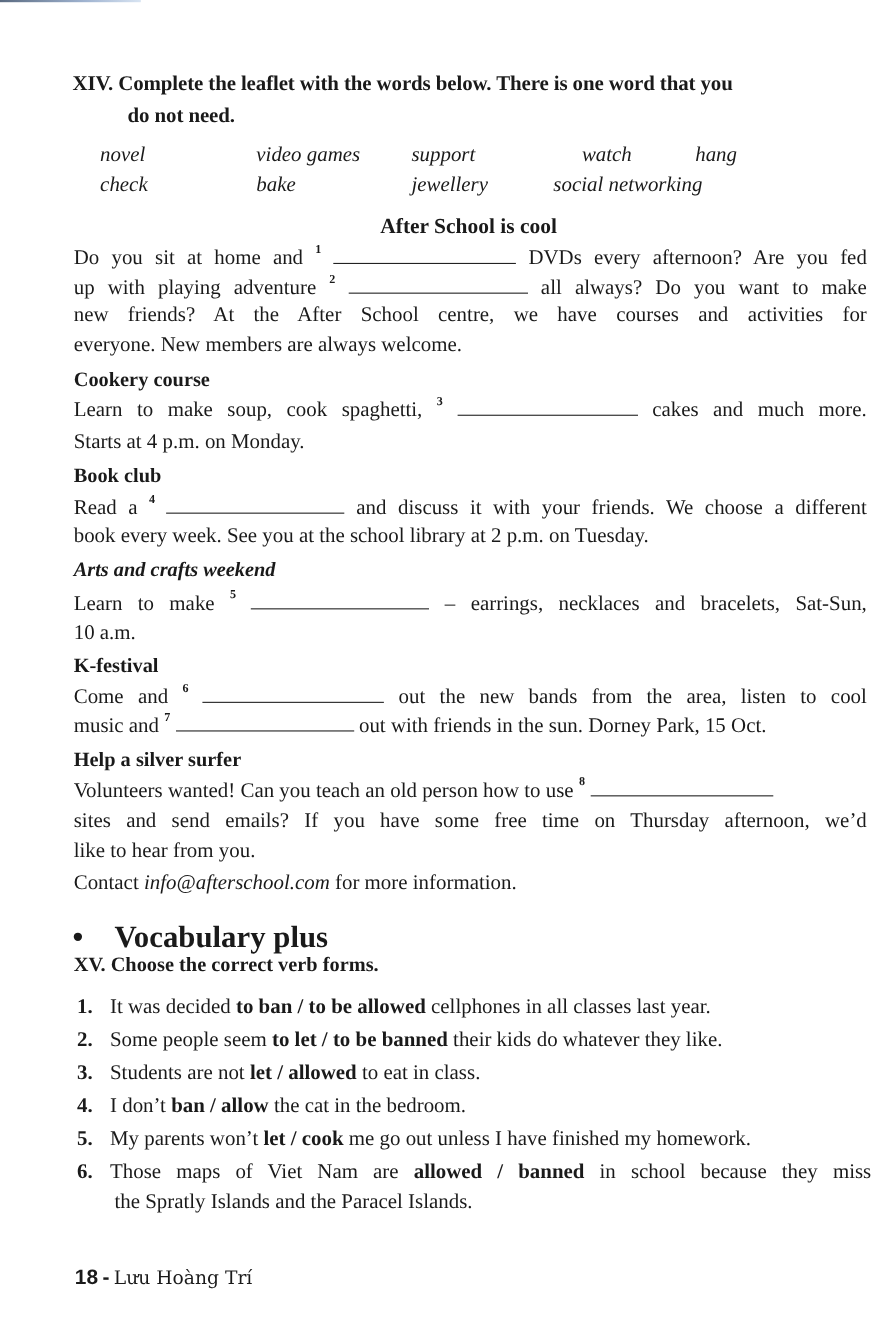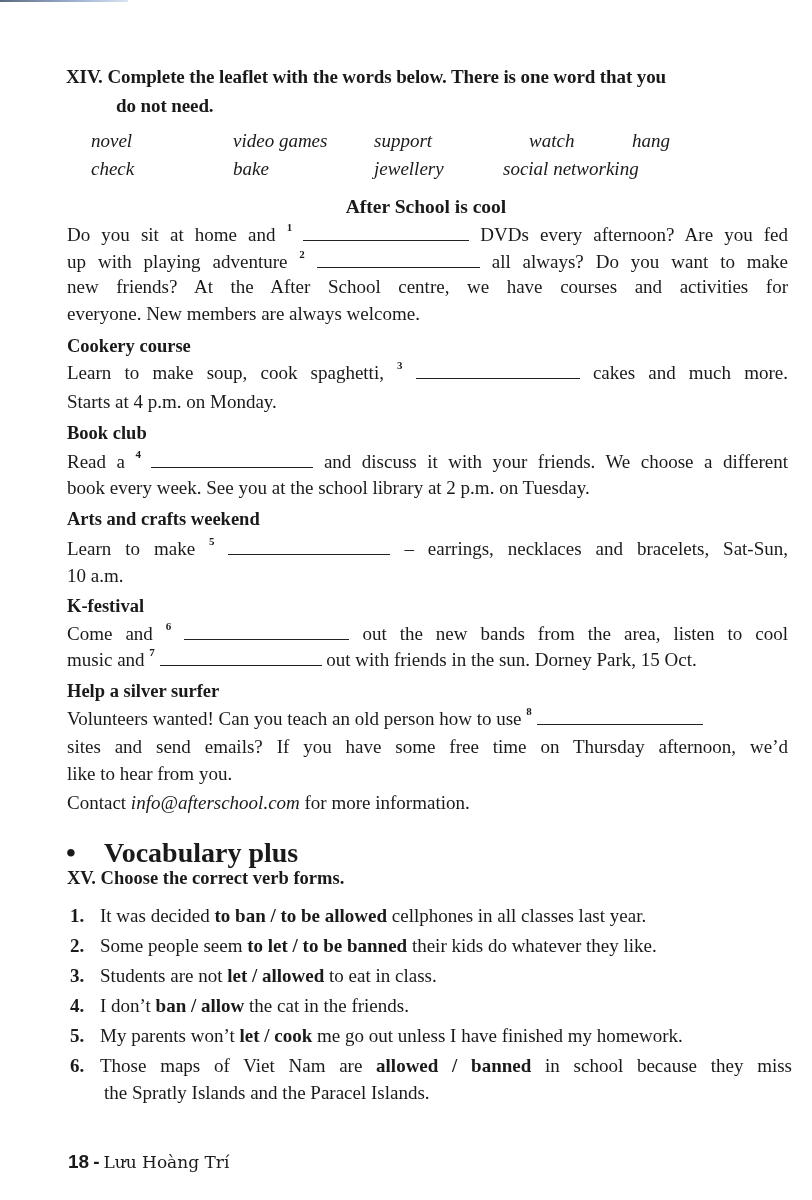--- a/index.html
+++ b/index.html
@@ -77,21 +77,21 @@
 
 <div class="abs head" style="left:67px; top:423px;">Book club</div>
 <div class="abs body justify" style="left:67px; width:721px; top:451px;">
   <span>Read a</span>
   <sup>4</sup>
   <span class="blank" style="width:162px;"></span>
   <span>and discuss it with your friends. We choose a different</span>
 </div>
 <div class="abs body" style="left:67px; top:477px;">book every week. See you at the school library at 2 p.m. on Tuesday.</div>
 
-<div class="abs head" style="left:67px; top:509px;">Arts and crafts weekend</div>
+<div class="abs head" style="left:67px; top:509px;font-style:italic;">Arts and crafts weekend</div>
 <div class="abs body justify" style="left:67px; width:721px; top:538px;">
   <span>Learn to make</span>
   <sup>5</sup>
   <span class="blank" style="width:162px;"></span>
   <span>– earrings, necklaces and bracelets, Sat-Sun,</span>
 </div>
 <div class="abs body" style="left:67px; top:565px;">10 a.m.</div>
 
 <div class="abs head" style="left:67px; top:596px;">K-festival</div>
 <div class="abs body justify" style="left:67px; width:721px; top:623px;">
@@ -138,21 +138,21 @@
   <span>their kids do whatever they like.</span>
 </div>
 <div class="abs body" style="left:70px; top:965px;">
   <span class="num">3.</span><span>Students are not</span>
   <span class="bold">let / allowed</span>
   <span>to eat in class.</span>
 </div>
 <div class="abs body" style="left:70px; top:995px;">
   <span class="num">4.</span><span>I don’t</span>
   <span class="bold">ban / allow</span>
-  <span>the cat in the friends.</span>
+  <span>the cat in the bedroom.</span>
 </div>
 <div class="abs body" style="left:70px; top:1025px;">
   <span class="num">5.</span><span>My parents won’t</span>
   <span class="bold">let / cook</span>
   <span>me go out unless I have finished my homework.</span>
 </div>
 <div class="abs body justify" style="left:70px; width:722px; top:1055px;">
   <span class="num">6.</span><span>Those maps of Viet Nam are</span>
   <span class="bold">allowed / banned</span>
   <span>in school because they miss</span>

